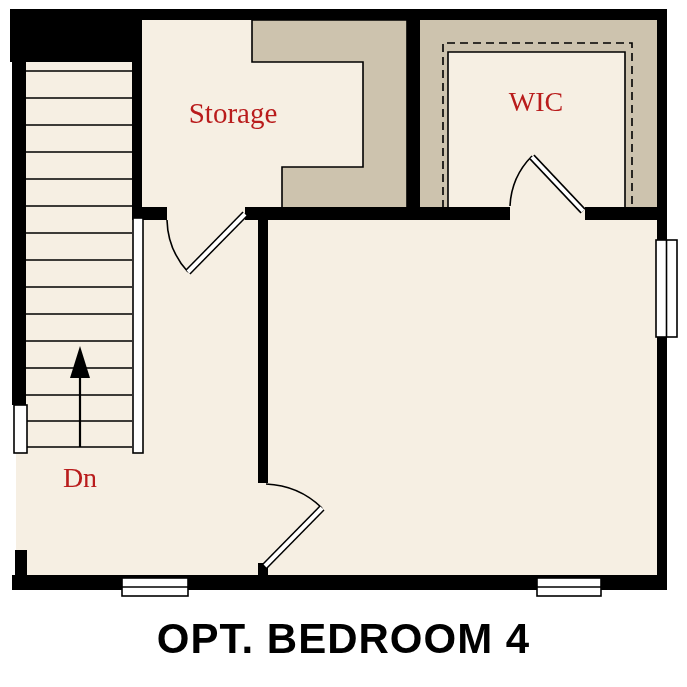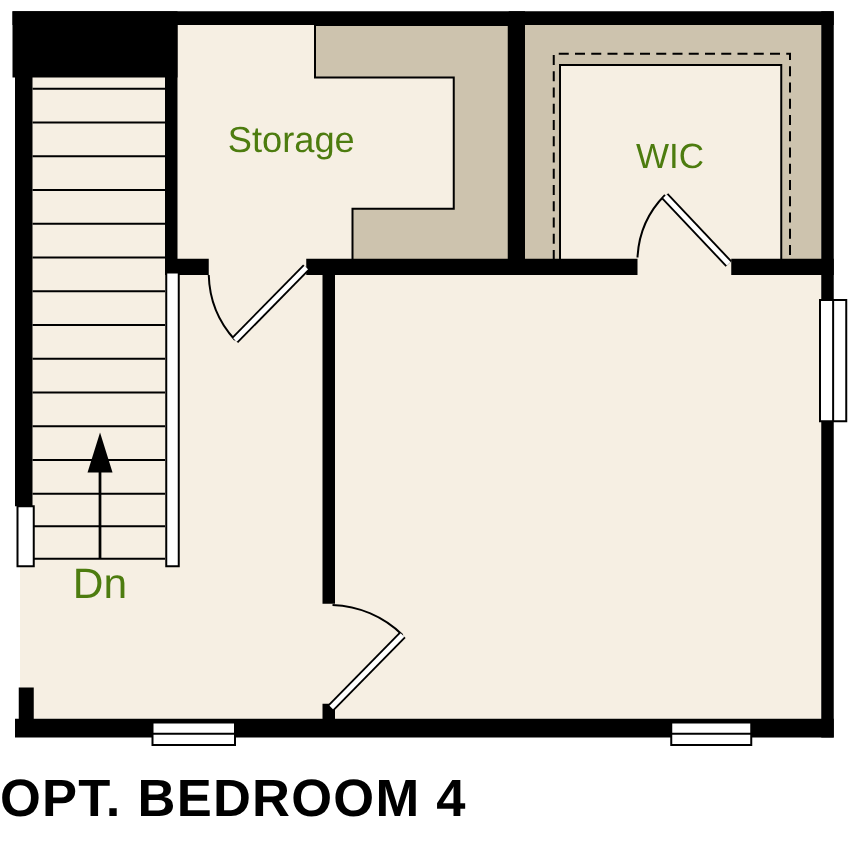--- a/index.html
+++ b/index.html
@@ -25,29 +25,30 @@
   .tanfill{fill:var(--closet_tan);stroke:#000;stroke-width:1.6;}
   .dashed{fill:none;stroke:#000;stroke-width:1.6;stroke-dasharray:8 5;}
   .win{fill:#ffffff;stroke:#000;stroke-width:1.6;}
   .leaf-o{stroke:#000;stroke-width:7;stroke-linecap:butt;}
   .leaf-i{stroke:#fff;stroke-width:4;stroke-linecap:butt;}
   .arrow-stem{stroke:#000;stroke-width:2.2;}
   .label{
     position:absolute;
     transform:translate(-50%,-50%);
     white-space:nowrap;
-    color:#4d7c0f;
+    color:#b91c1c;
+    font-family:Liberation Serif, serif;
   }
   .lbl-room{font-size:29px;font-weight:400;}
-  .lbl-wic{font-size:28px;font-weight:400;margin-top:23px;}
+  .lbl-wic{font-size:28px;font-weight:400;}
   .lbl-bedroom{font-size:38px;font-weight:700;letter-spacing:.5px;}
-  .lbl-dn{font-size:34px;font-weight:400;}
+  .lbl-dn{font-size:28px;font-weight:400;margin-top:10px;}
   .caption{
     position:absolute;left:0;top:615px;width:687px;
-    text-align:left;font-size:42px;font-weight:700;
+    text-align:center;font-size:42px;font-weight:700;
     letter-spacing:1px;color:#000;
   }
 </style>
 </head>
 <body>
 
 <div class="plan-wrap">
 
   <svg width="687" height="687" viewBox="0 0 687 687">
 

